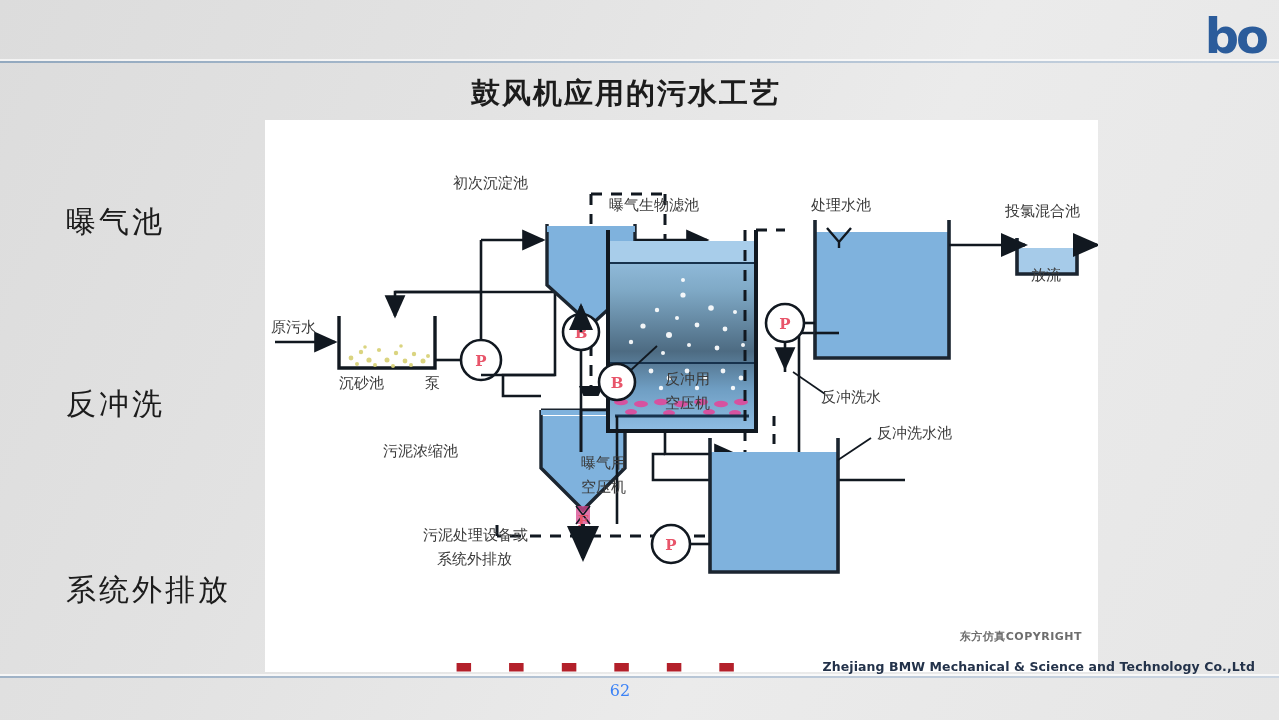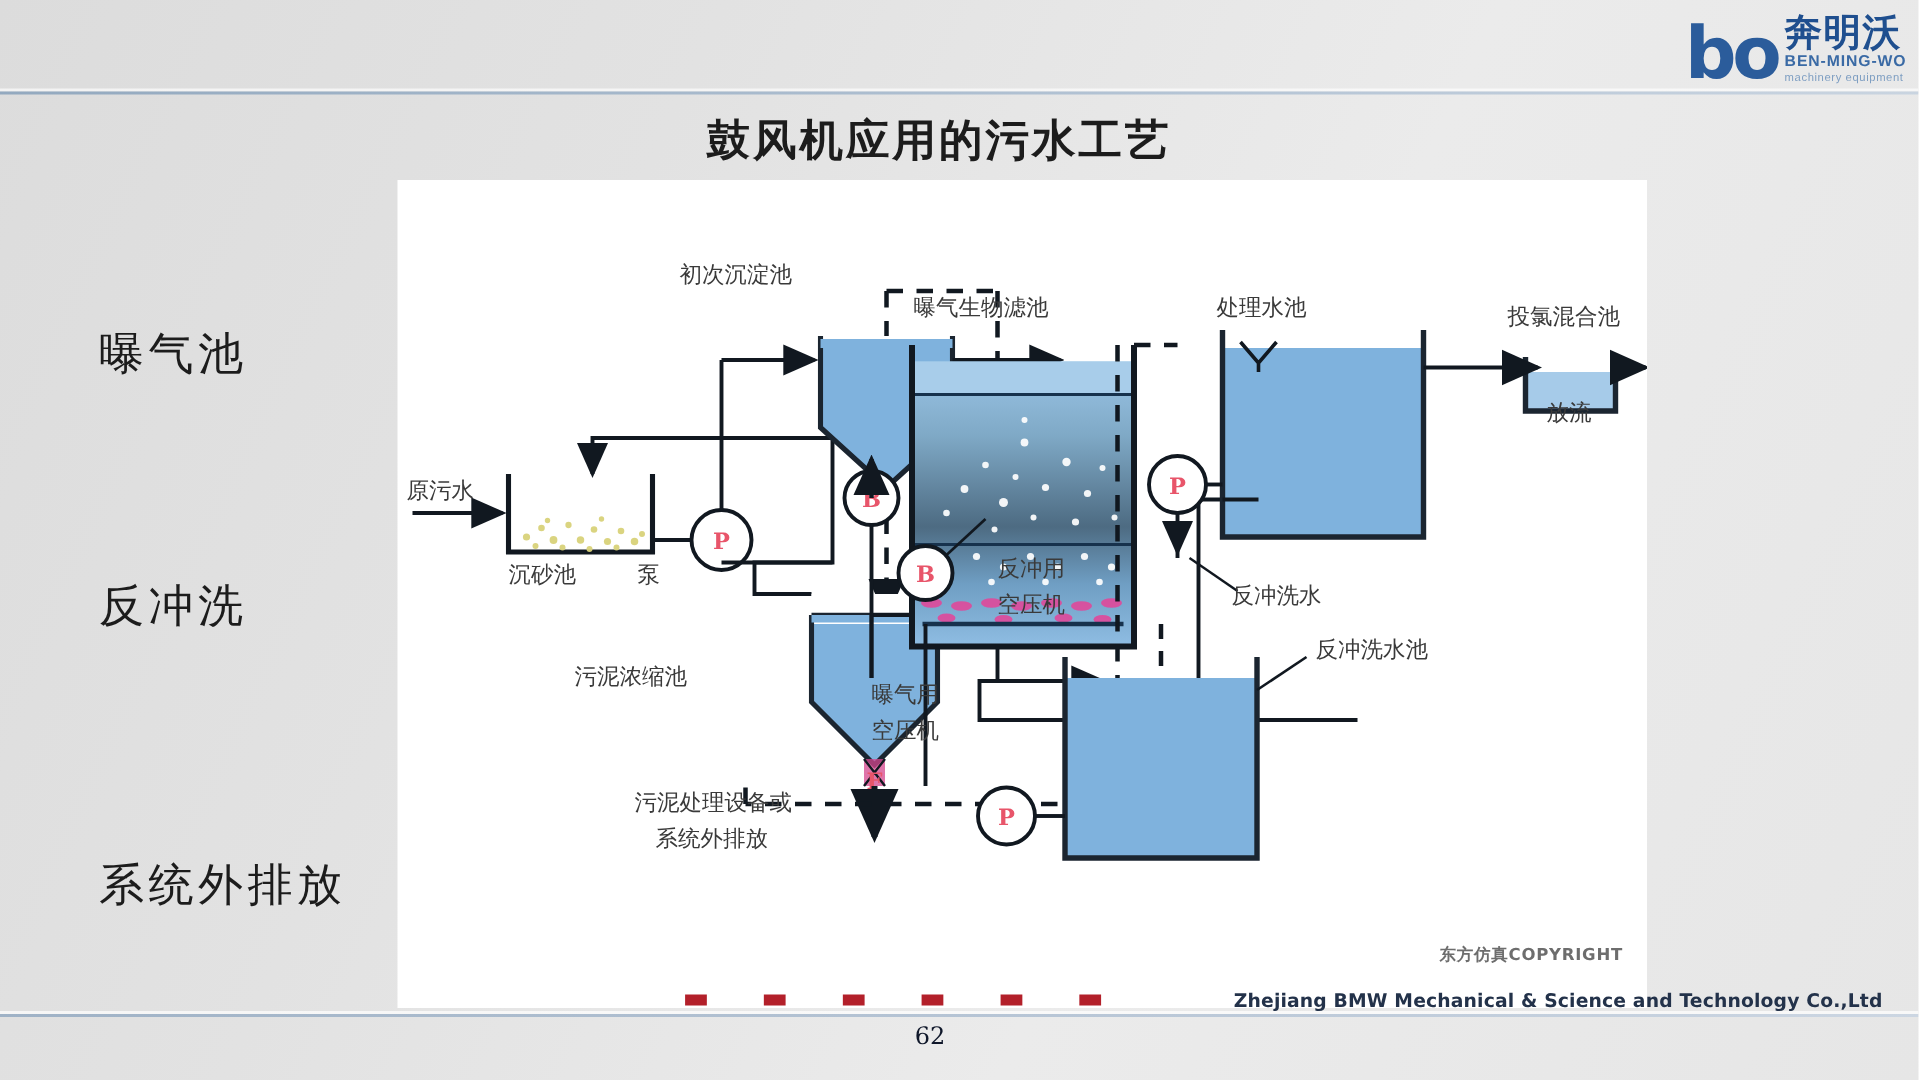--- a/index.html
+++ b/index.html
@@ -31,21 +31,21 @@
     position:absolute;left:0;top:74px;width:1252px;text-align:center;
     font-size:29px;color:#1c1c1c;letter-spacing:2px;
     font-family:"DejaVu Sans","Liberation Sans",sans-serif;font-weight:600;
   }
 
   
   .side-label{
     position:absolute;left:66px;font-size:30px;color:#1c1c1c;letter-spacing:3px;
     font-family:"DejaVu Serif","Liberation Serif",serif;
   }
-  #lbl0{top:216px;}
+  #lbl0{top:202px;}
   #lbl1{top:384px;}
   #lbl2{top:570px;}
 
   
   .panel{
     position:absolute;left:265px;top:120px;width:833px;height:552px;
     background:#ffffff;overflow:hidden;
   }
   .panel svg{display:block;}
   .wm{
@@ -57,38 +57,33 @@
     color:#b3202a;font-size:19px;font-weight:bold;letter-spacing:14px;
     font-family:"DejaVu Sans",sans-serif;white-space:nowrap;
   }
   .redstrip span{position:relative;top:-12px;}
 
   
   .rule-bot{position:absolute;left:0;top:676px;width:1279px;height:2px;
     background:linear-gradient(90deg,#9fb2c6 0%,#b8c6d6 55%,#ccd6e2 100%);}
   .rule-bot-hi{position:absolute;left:0;top:674px;width:1279px;height:2px;background:rgba(255,255,255,.7);}
   .pagenum{position:absolute;left:600px;top:681px;width:40px;text-align:center;
-    font-size:16px;color:#0f172a;font-family:"DejaVu Serif",serif;}
+    font-size:16px;color:#3b82f6;font-family:"DejaVu Serif",serif;}
   .company{position:absolute;right:24px;top:659px;font-size:12.5px;font-weight:bold;
     color:#23324a;font-family:"DejaVu Sans",sans-serif;letter-spacing:.1px;}
 
   
   .dtext{font-family:"DejaVu Sans","Liberation Sans",sans-serif;font-size:15px;fill:#3a3a3a;}
   .sym{font-family:"DejaVu Serif",serif;font-size:15px;font-weight:bold;fill:#e8556a;}
 </style>
 </head>
 <body>
 
 <div class="logo">
   <div class="logo-mark">bo</div>
-  <div class="logo-txt">
-    <div class="logo-cn">奔明沃</div>
-    <div class="logo-en">BEN-MING-WO</div>
-    <div class="logo-sub">machinery equipment</div>
-  </div>
 </div>
 <div class="rule-top-hi"></div>
 <div class="rule-top"></div>
 
 <div class="title">鼓风机应用的污水工艺</div>
 
 <div class="side-label" id="lbl0">曝气池</div>
 <div class="side-label" id="lbl1">反冲洗</div>
 <div class="side-label" id="lbl2">系统外排放</div>
 

